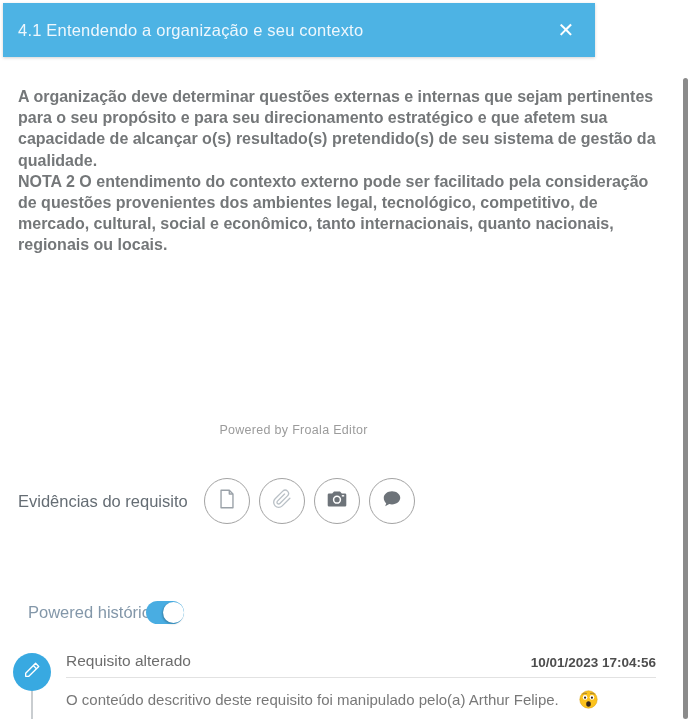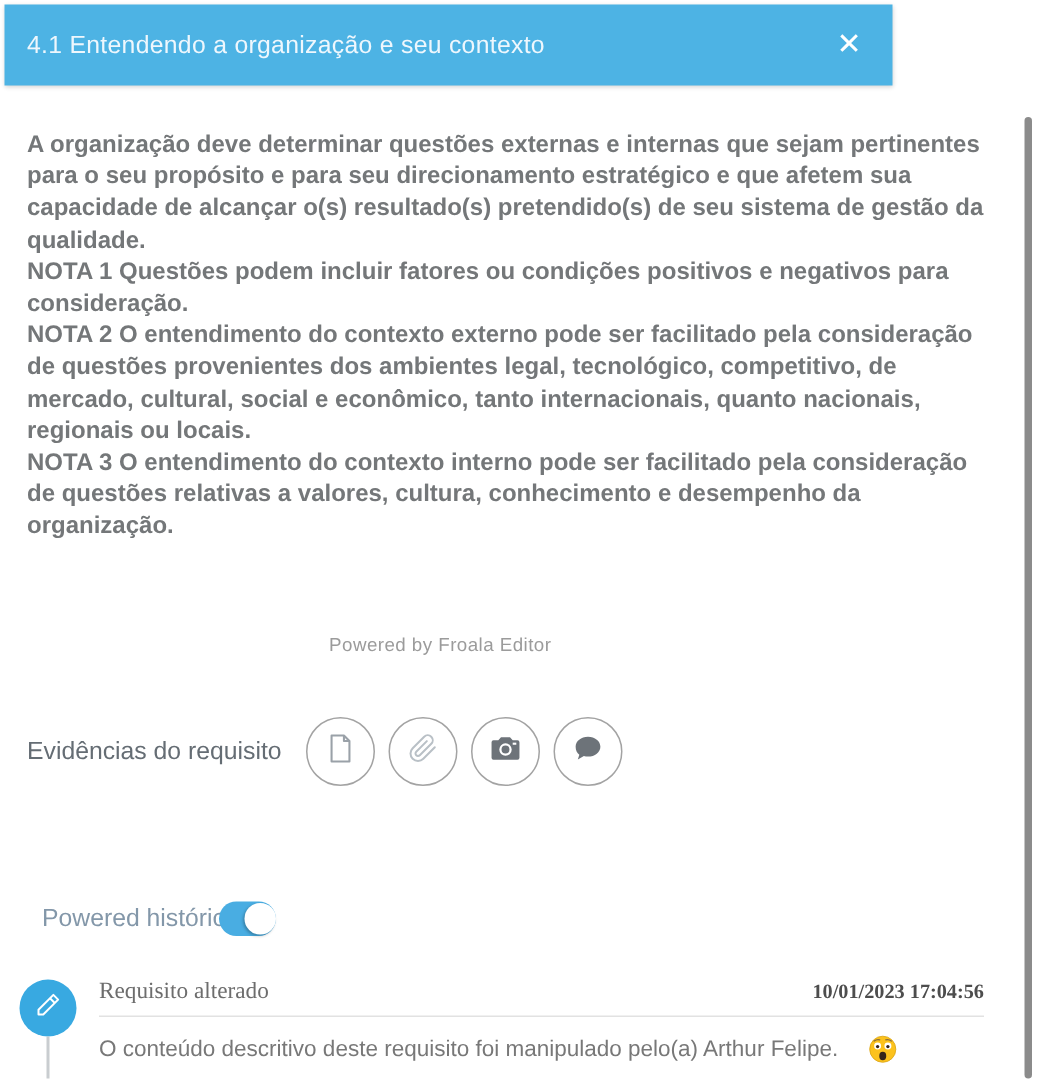--- a/index.html
+++ b/index.html
@@ -66,21 +66,21 @@
   
   .history-icon-circle{
     position:absolute;left:13px;top:653px;width:38px;height:38px;border-radius:50%;
     background:#38a9e1;display:flex;align-items:center;justify-content:center;
   }
   .timeline-line{
     position:absolute;left:31px;top:691px;width:1.5px;height:28px;background:#c9cdd0;
   }
   .history-title-row{
     position:absolute;left:66px;top:652px;width:590px;
-    display:flex;justify-content:space-between;align-items:center;font-family:Liberation Serif, serif;
+    display:flex;justify-content:space-between;align-items:flex-end;
   }
   .history-title{font-size:15.5px;color:#6d6d6d;}
   .history-timestamp{font-size:13.5px;font-weight:bold;color:#4d4d4d;}
   .history-separator{
     position:absolute;left:66px;top:677px;width:590px;height:1px;background:#e2e2e2;
   }
   .history-desc{
     position:absolute;left:66px;top:690px;font-size:15px;color:#787878;
     display:flex;align-items:center;gap:20px;white-space:nowrap;
   }
@@ -94,23 +94,21 @@
 </head>
 <body>
 
 <div class="modal-header">
   <span class="modal-title">4.1 Entendendo a organização e seu contexto</span>
   <span class="close-btn">✕</span>
 </div>
 
 <div class="description">
   <p>A organização deve determinar questões externas e internas que sejam pertinentes para o seu propósito e para seu direcionamento estratégico e que afetem sua capacidade de alcançar o(s) resultado(s) pretendido(s) de seu sistema de gestão da qualidade.</p>
-  <p>NOTA 1 Questões podem incluir fatores ou condições positivos e negativos para consideração.</p>
   <p>NOTA 2 O entendimento do contexto externo pode ser facilitado pela consideração de questões provenientes dos ambientes legal, tecnológico, competitivo, de mercado, cultural, social e econômico, tanto internacionais, quanto nacionais, regionais ou locais.</p>
-  <p>NOTA 3 O entendimento do contexto interno pode ser facilitado pela consideração de questões relativas a valores, cultura, conhecimento e desempenho da organização.</p>
 </div>
 
 <div class="powered-by">Powered by Froala Editor</div>
 
 <div class="evidence-label">Evidências do requisito</div>
 
 <div class="evidence-buttons">
   <div class="circle-btn">
     <span>
       <svg width="22" height="22" viewBox="0 0 24 24" fill="none" stroke="#9aa1a8" stroke-width="1.5" stroke-linejoin="round">

